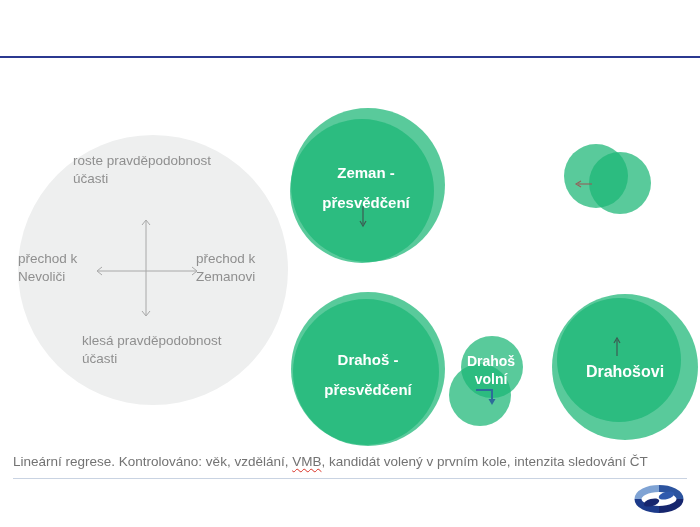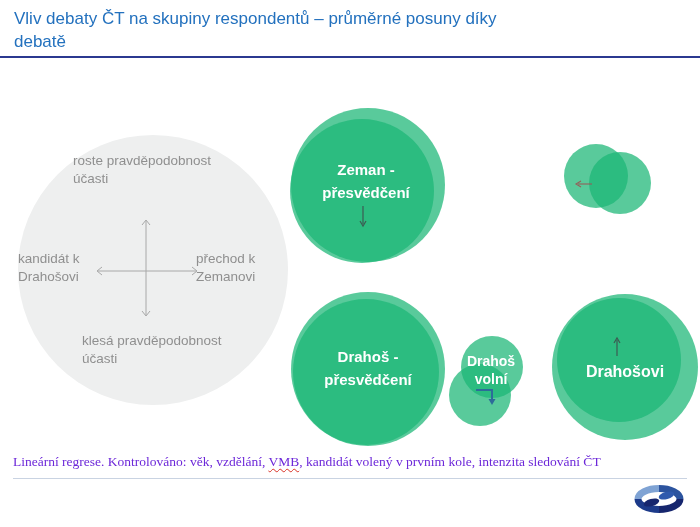--- a/index.html
+++ b/index.html
@@ -15,21 +15,21 @@
   .gray-circle{position:absolute;left:18px;top:135px;width:270px;height:270px;border-radius:50%;background:#EEEFEF;}
   .qlabel{position:absolute;color:#8F8F8F;font-size:13.5px;line-height:17.5px;text-align:left;z-index:2;}
   .qtop{left:73px;top:152px;width:150px;}
   .qleft{left:18px;top:250px;width:82px;}
   .qright{left:196px;top:250px;width:82px;}
   .qbottom{left:82px;top:332px;width:150px;}
   .axes{position:absolute;left:91px;top:216px;z-index:1;}
   
   .bubble{position:absolute;}
   .c{position:absolute;border-radius:50%;background:rgba(28,182,118,0.73);}
-  .blabel{position:absolute;color:#ffffff;font-weight:600;font-size:15px;line-height:23px;text-align:center;z-index:3;}
+  .blabel{position:absolute;color:#ffffff;font-weight:600;font-size:15px;line-height:30px;text-align:center;z-index:3;}
   .arrow{position:absolute;z-index:4;}
 
   #b-zeman-p{left:290px;top:107px;width:156px;height:156px;}
   #b-zeman-p .c1{left:1px;top:1px;width:154px;height:154px;}
   #b-zeman-p .c2{left:0;top:12px;width:144px;height:144px;}
   #b-zeman-p .blabel{left:16px;top:51px;width:120px;}
   #b-zeman-p .arrow{left:67px;top:97px;}
 
   #b-zeman-v{left:453px;top:123px;width:76px;height:100px;}
   #b-zeman-v .c1{left:0;top:0;width:76px;height:76px;}
@@ -53,55 +53,49 @@
   #b-drahos-v .c2{left:0;top:28px;width:62px;height:62px;}
   #b-drahos-v .blabel{left:10px;top:16px;width:64px;font-size:14px;line-height:18px;}
   #b-drahos-v .arrow{left:25px;top:48px;}
 
   #b-nevolici{left:552px;top:294px;width:148px;height:148px;}
   #b-nevolici .c1{left:0;top:0;width:146px;height:146px;}
   #b-nevolici .c2{left:5px;top:4px;width:124px;height:124px;}
   #b-nevolici .blabel{left:13px;top:68px;width:120px;font-size:16px;line-height:20px;}
   #b-nevolici .arrow{left:59px;top:42px;}
   
-  .footnote{position:absolute;left:13px;top:454px;width:685px;color:#6d28d9;font-size:13.5px;white-space:nowrap;font-family:Liberation Serif, serif;}
+  .footnote{position:absolute;left:13px;top:454px;width:685px;color:#737373;font-size:13.5px;white-space:nowrap;}
   .wavy{
     text-decoration-line:underline;text-decoration-style:wavy;
     text-decoration-color:#D93226;text-decoration-thickness:1px;text-underline-offset:2px;
   }
   .footer-rule{position:absolute;left:13px;top:478px;width:674px;height:1px;background:#C9D3E2;}
   .logo{position:absolute;left:630px;top:485px;width:58px;text-align:center;}
   .logo-text{margin-top:8px;color:#5577A8;font-size:8px;letter-spacing:2.2px;font-weight:500;}
 </style>
 </head>
 <body>
 
 <div class="slide">
 
-  <div class="header">
-    <div class="title">
-      <div>Vliv debaty ČT na skupiny respondentů – průměrné posuny díky</div>
-      <div>debatě</div>
-    </div>
-  </div>
   <div class="header-rule"></div>
 
   <div class="gray-circle"></div>
   <svg class="axes" width="112" height="104" viewBox="0 0 112 104">
     <g stroke="#A8A8A8" stroke-width="1" fill="none">
       <line x1="55" y1="5" x2="55" y2="99"></line>
       <line x1="7" y1="55" x2="105" y2="55"></line>
       <path d="M51,9 L55,4 L59,9"></path>
       <path d="M51,95 L55,100 L59,95"></path>
       <path d="M11,51 L6,55 L11,59"></path>
       <path d="M101,51 L106,55 L101,59"></path>
     </g>
   </svg>
   <div class="qlabel qtop">roste pravděpodobnost účasti</div>
-  <div class="qlabel qleft">kandidát k Drahošovi</div>
+  <div class="qlabel qleft">přechod k Nevoliči</div>
   <div class="qlabel qright">přechod k Zemanovi</div>
   <div class="qlabel qbottom">klesá pravděpodobnost účasti</div>
 
   <div class="bubble" id="b-zeman-p">
     <div class="c c1"></div>
     <div class="c c2"></div>
     <div class="blabel">Zeman - přesvědčení</div>
     <svg class="arrow" width="12" height="26" viewBox="0 0 12 26">
       <g stroke="#3D5B52" stroke-width="1.2" fill="none">
         <line x1="6" y1="2" x2="6" y2="20"></line>

